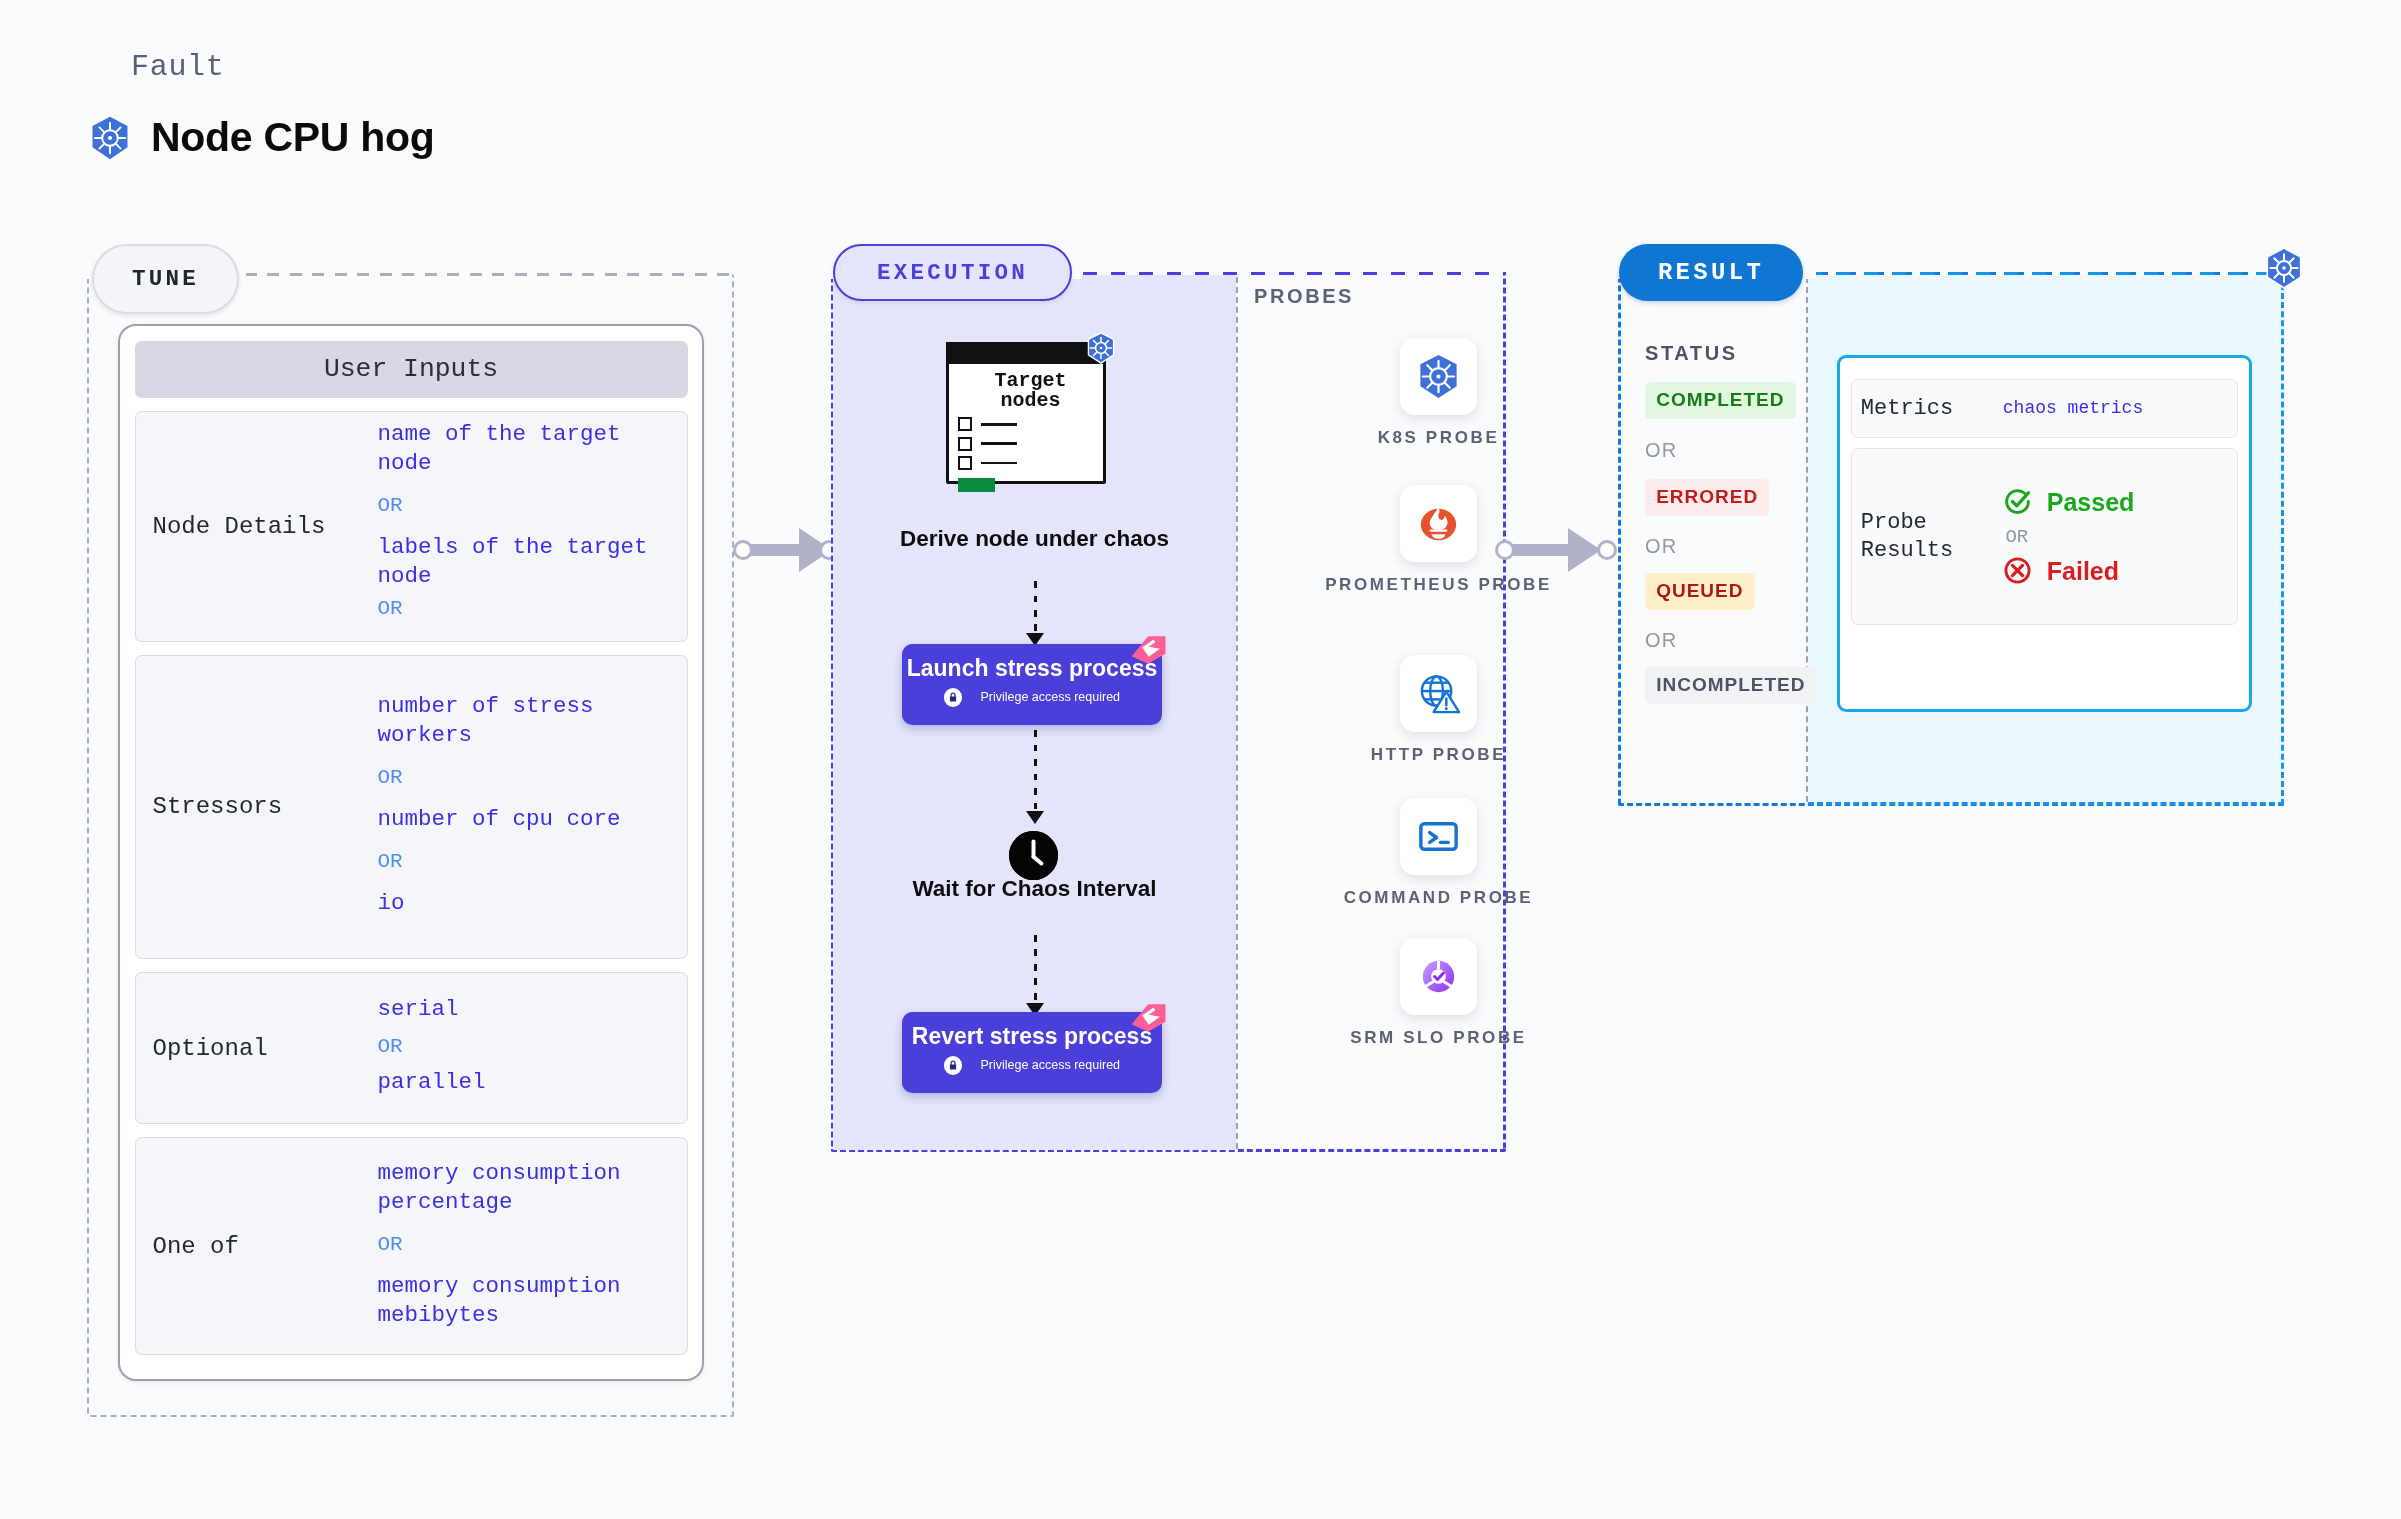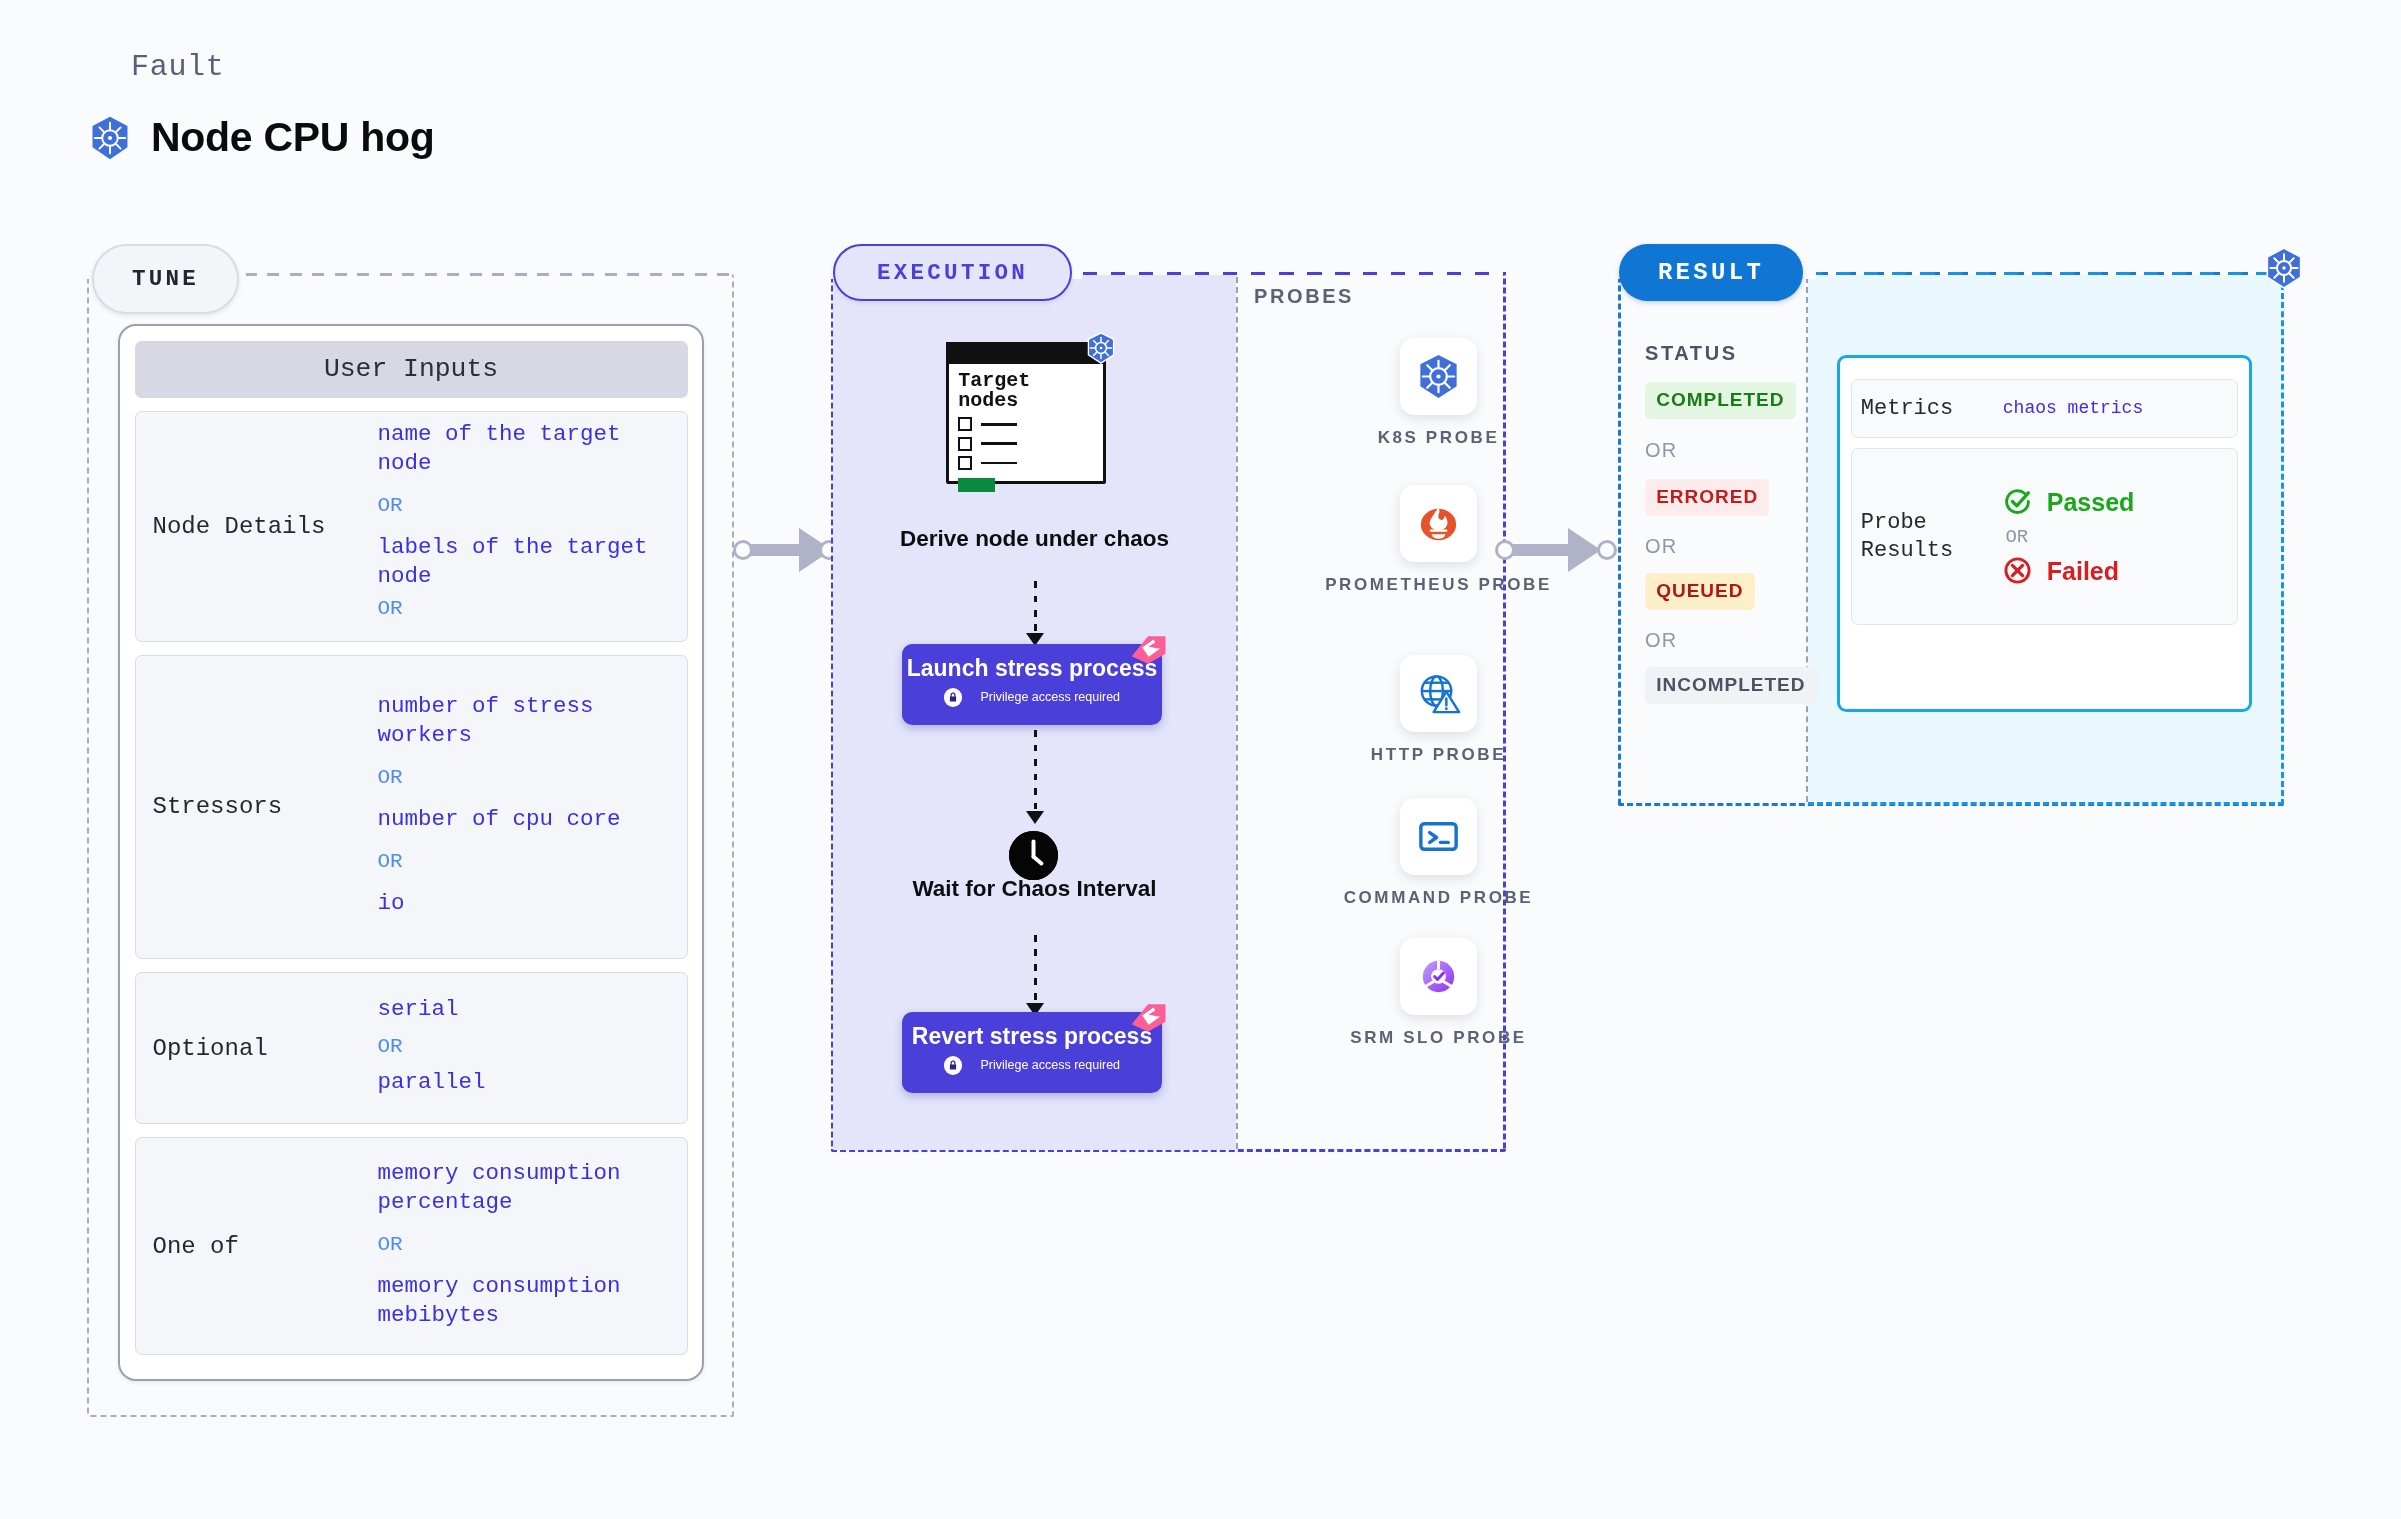--- a/index.html
+++ b/index.html
@@ -122,21 +122,21 @@
     position:absolute; left:946px; top:342px; width:160px; height:142px;
     background:#ffffff; border:3.3px solid #111; border-radius:2px;
     overflow:visible;
   }
   #targetnodes-card .titlebar {
     height:22.5px; background:#111; margin:-3.3px -3.3px 0 -3.3px;
   }
   #targetnodes-card .tn-title {
     font-family:"Liberation Mono", monospace; font-weight:bold;
     font-size:20px; line-height:1.03; color:#111; padding:6.6px 0 0 9.2px;
-    text-align:left;
+    text-align:center;
   }
   #targetnodes-card .tn-line {
     display:flex; align-items:center; gap:9.2px; padding-left:9.2px; margin-top:5.3px;
   }
   #targetnodes-card .tn-box {
     width:14px; height:14px; border:2.6px solid #111; background:#fff;
   }
   #targetnodes-card .tn-dash { width:36px; height:2.6px; background:#111; }
   #targetnodes-card .tn-green {
     width:37px; height:14.5px; background:#0a8a3e; margin:8px 0 0 9.2px;

